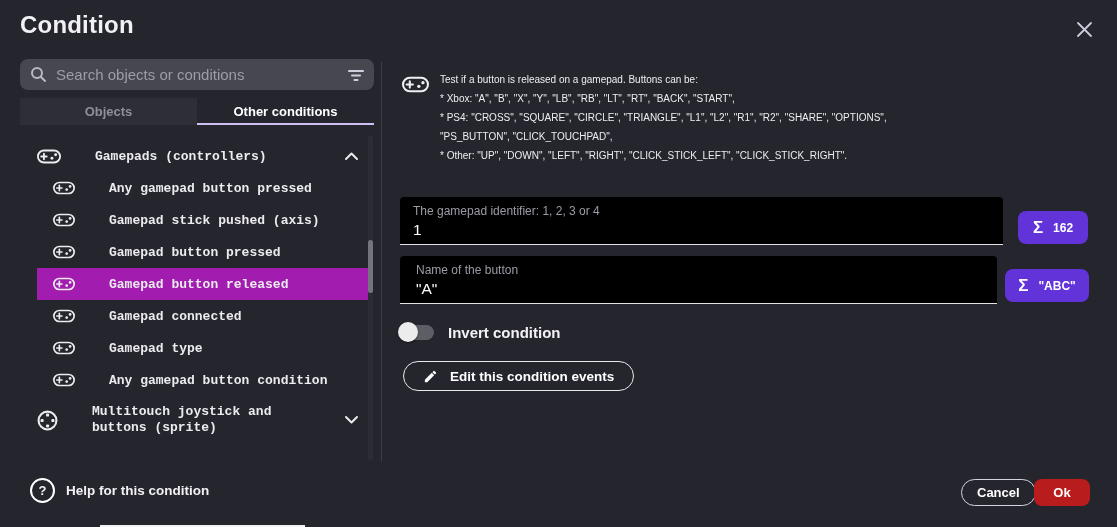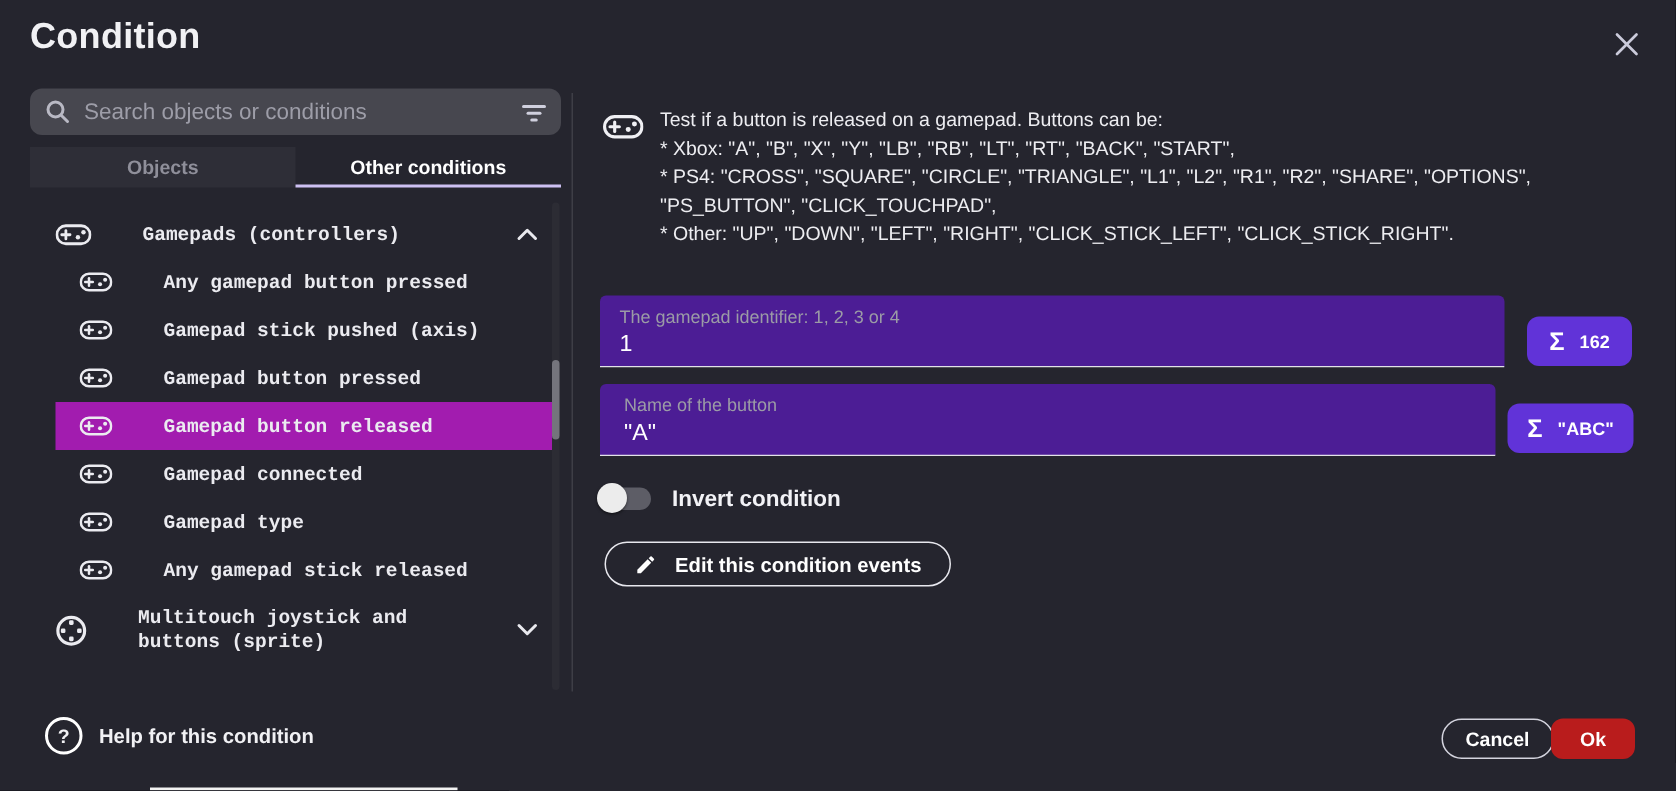--- a/index.html
+++ b/index.html
@@ -44,25 +44,25 @@
   .chev { position:absolute; right:9px; top:50%; transform:translateY(-50%); }
   .grp2 { height:48px !important; align-items:center; }
   .grp2 .row-label { white-space:normal; width:212px; line-height:16px; }
 
   .scroll-track { left:368px; top:135px; width:5px; height:325px; background:#2c2c34; border-radius:3px; }
   .scroll-thumb { left:368px; top:240px; width:5px; height:53px; background:#74747c; border-radius:3px; cursor:pointer; }
   .v-divider { left:381px; top:62px; width:1px; height:399px; background:#3e3e46; }
 
   
   .desc-icon { left:402px; top:76px; width:27px; height:17px; color:#f0f0f4; }
-  .desc { left:440px; top:70px; width:668px; font-size:13px; line-height:19px;
+  .desc { left:440px; top:70px; width:668px; font-size:10px; line-height:19px;
     font-weight:500; color:#ededf1; }
   .desc div { white-space:nowrap; }
 
-  .field { left:400px; background:#4c1d95; border-bottom:1px solid #e2e2e8;
+  .field { left:400px; background:#000000; border-bottom:1px solid #e2e2e8;
     border-radius:4px 4px 0 0; padding:7px 13px 0; }
   .field-1 { top:197px; width:603px; height:48px; }
   .field-2 { top:256px; width:597px; height:48px;padding-left:16px; }
   .field-label { font-size:12px; color:#9b9ba6; font-weight:500; }
   .field-input { display:block; width:100%; background:transparent; border:none; outline:none;
     color:#ffffff; font-size:15.5px; font-weight:500; margin-top:3px; font-family:inherit; }
 
   .expr-btn { background:#6133d8; border:none; border-radius:8px; color:#fff;
     display:flex; align-items:center; justify-content:center; gap:10px; cursor:pointer;
     font-family:inherit; }
@@ -199,21 +199,21 @@
     <div class="row sub-row" style="top:200px">
       <svg class="g-icon" viewBox="0 0 26 16">
           <use href="#gamepad"></use>
         </svg>
       <span class="row-label">Gamepad type</span>
     </div>
     <div class="row sub-row" style="top:232px">
       <svg class="g-icon" viewBox="0 0 26 16">
           <use href="#gamepad"></use>
         </svg>
-      <span class="row-label">Any gamepad stick released</span>
+      <span class="row-label">Any gamepad button condition</span>
     </div>
 
     <div class="row grp-row grp2" style="top:264px">
       <svg class="g-icon" viewBox="0 0 20 20" style="width:21px;height:21px">
           <use href="#joystick"></use>
         </svg>
       <span class="row-label">Multitouch joystick and buttons (sprite)</span>
       <span class="chev">
         <svg width="15" height="9" viewBox="0 0 15 9">
             <path d="M2 1.5 L7.5 7 L13 1.5" fill="none" stroke="#e9e9ee" stroke-width="2" stroke-linecap="round" stroke-linejoin="round"></path>

